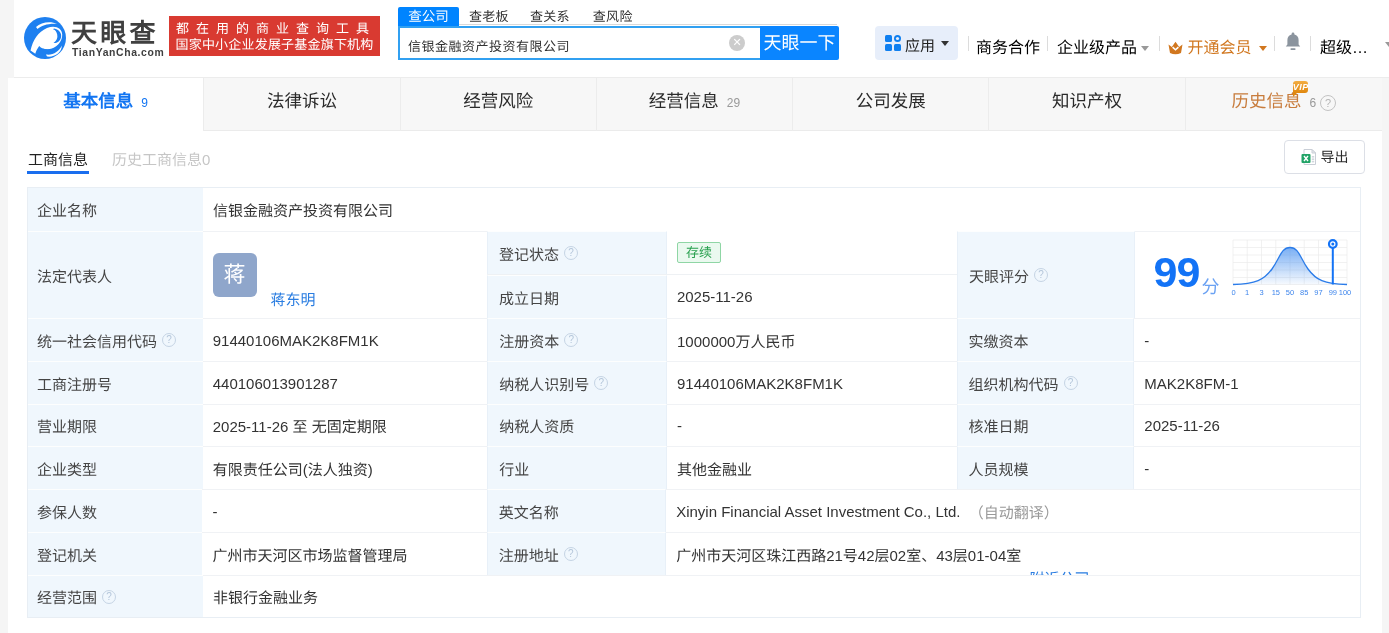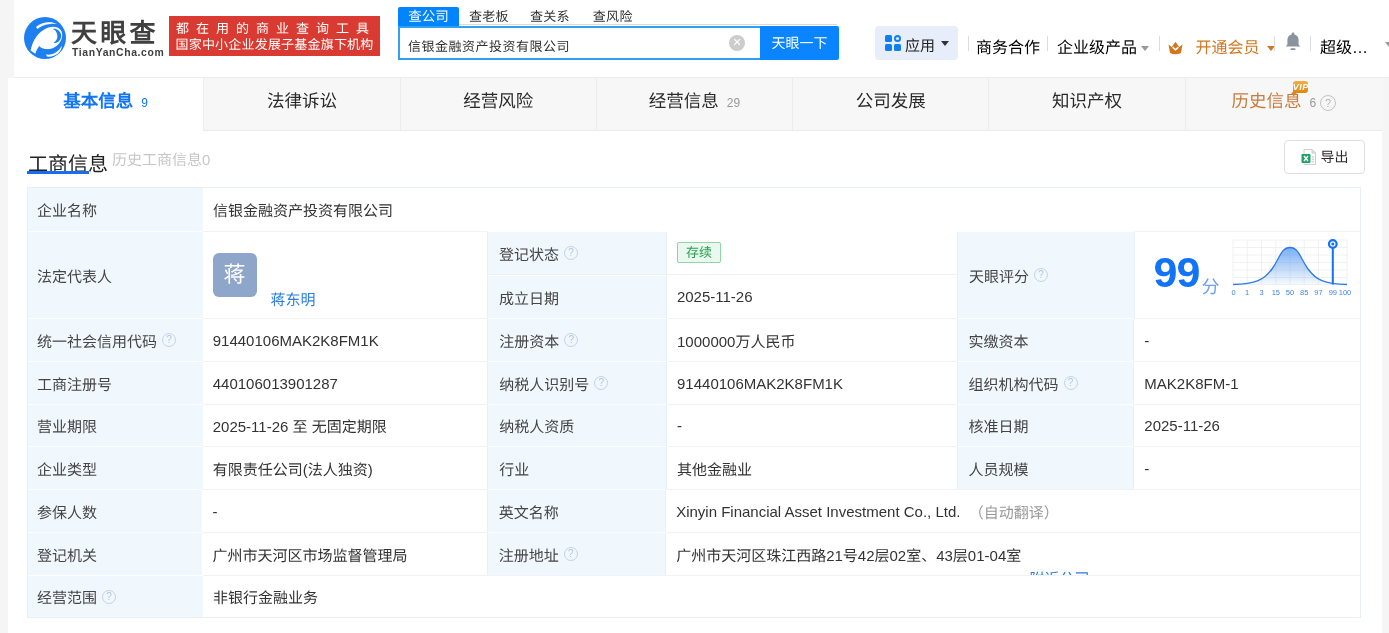--- a/index.html
+++ b/index.html
@@ -18,21 +18,21 @@
 
 
 .stabs { position:absolute; left:384px; top:7px; height:19px; display:flex; font-size:13.5px; color:#333; }
 .stab-on { width:61px; height:19px; background:#0084ff; color:#fff; text-align:center; line-height:19px; border-radius:2px 2px 0 0; font-size:13.5px; }
 .stab { line-height:19px; margin-left:22px; letter-spacing:0.3px; font-size:13px; }
 .stab.fst { margin-left:10px; }
 .shair { position:absolute; left:445px; top:24px; width:378px; height:1px; background:#d9d9d9; }
 .sinput { position:absolute; left:384px; top:26px; width:362px; height:34px; background:#fff; border:2px solid #31a0f1; border-right:none; }
 .sinput span { position:absolute; left:8px; top:8px; font-size:13px; color:#333; letter-spacing:0.5px; }
 .sclear { position:absolute; left:715px; top:35px; width:16px; height:16px; border-radius:50%; background:#ccc; color:#fff; text-align:center; line-height:15px; font-size:11px; }
-.sbtn { position:absolute; left:746px; top:26px; width:79px; height:34px; background:#0a85ff; color:#fff; font-size:14px; text-align:center; line-height:34px; border-radius:0 2px 2px 0; }
+.sbtn { position:absolute; left:746px; top:26px; width:79px; height:34px; background:#0a85ff; color:#fff; font-size:18px; text-align:center; line-height:34px; border-radius:0 2px 2px 0; }
 .appblock { position:absolute; left:861px; top:26px; width:83px; height:34px; background:#e7eefa; border-radius:4px; }
 .appblock .txt { position:absolute; left:30px; top:8px; font-size:15px; color:#222; }
 .navitem { position:absolute; top:34px; white-space:nowrap; }
 .navsep { position:absolute; top:36px; width:1px; height:15px; background:#dcdcdc; }
 .caret { display:inline-block; width:0; height:0; border-left:4.5px solid transparent; border-right:4.5px solid transparent; border-top:5.5px solid #333; vertical-align:middle; }
 .vip-orange { color:#d1771f; }
 
 
 .card { position:absolute; left:8px; top:78px; width:1374px; height:555px; background:#fff; }
 
@@ -43,21 +43,21 @@
 .mtab .cnt { font-size:12px; color:#999; margin-left:3px; }
 .mtab-on { background:#fff; color:#1275f2; font-weight:bold; border-bottom:1px solid #fff; margin-bottom:-1px; height:54px; }
 .mtab-on .cnt { font-weight:normal; color:#1275f2; }
 .histtab { color:#c87c3c; }
 .qmark { display:inline-block; width:16px; height:16px; border:1px solid #c3c3c3; border-radius:50%; color:#b5b5b5; font-size:11px; line-height:14px; text-align:center; vertical-align:0px; margin-left:4px; font-weight:normal;}
 .vipbadge { position:absolute; left:107px; top:3px; width:15px; height:12px; background:linear-gradient(#f3ad42,#e0870e); border-radius:3px 3px 3px 0; color:#fff; font-size:9px; font-style:italic; font-weight:bold; line-height:12px; text-align:center; letter-spacing:0.5px; }
 .vipbadge:after { content:""; position:absolute; left:0; top:12px; width:0; height:0; border-left:4px solid #e0870e; border-bottom:4px solid transparent; }
 
 
 .subbar { position:absolute; left:0; top:53px; width:1374px; height:56px; background:#fff; }
-.sub-on { position:absolute; left:20px; top:17px; font-size:20px; color:#222; }
+.sub-on { position:absolute; left:20px; top:17px; font-size:15px; color:#222; }
 .sub-underline { position:absolute; left:19px; top:40px; width:62px; height:3px; background:#1a6eee; }
 .sub-off { position:absolute; left:104px; top:17px; font-size:15px; color:#c6c6c6; }
 .exportbtn { position:absolute; right:17px; top:9px; width:81px; height:34px; border:1px solid #dcdfe6; border-radius:4px; background:#fff; font-size:14px; color:#2b2b2b; line-height:32px; text-align:center; }
 
 
 .tbl { position:absolute; left:19px; top:109px; width:1334px; border:1px solid #e8eef4; }
 .trow { display:flex; width:100%; }
 .c { display:flex; align-items:center; font-size:15px; }
 .cl { background:#f0f7fd; color:#454545; padding-left:9px; border-top:1px solid #fdfefe; }
 .cl2 { background:#f0f7fd; color:#454545; padding-left:11px; border-left:1px solid #e8f0f8; border-right:1px solid #e8f0f8; border-top:1px solid #fdfefe; }
@@ -124,21 +124,21 @@
   <div class="navsep" style="left:954px"></div>
   <div class="navitem" style="left:962px">商务合作</div>
   <div class="navsep" style="left:1033px"></div>
   <div class="navitem" style="left:1043px">企业级产品 <span class="caret" style="border-top-color:#999;border-left-width:4px;border-right-width:4px;"></span></div>
   <div class="navsep" style="left:1145px"></div>
   <div class="navitem" style="left:1154px">
     <svg width="15" height="14" viewBox="0 0 15 14" style="vertical-align:-2px">
       <path d="M0.5,3.5 L3.8,6 L7.5,0.8 L11.2,6 L14.5,3.5 L13,12 Q7.5,14.5 2,12 Z" fill="#d1771f"></path>
       <path d="M4.6,6.2 L7.5,8.8 L10.4,6.2" stroke="#fff" stroke-width="1.6" fill="none"></path>
     </svg>
-    <span class="vip-orange" style="margin-left:8px">开通会员</span>
+    <span class="vip-orange" style="margin-left:0px">开通会员</span>
     <span class="caret" style="border-top-color:#d1771f;margin-left:3px"></span>
   </div>
   <div class="navsep" style="left:1260px"></div>
   <svg class="abs" style="left:1271px;top:32px" width="16" height="19" viewBox="0 0 16 19">
     <path d="M8,0.5 a1.4,1.4 0 0,1 1.4,1.4 v0.6 a5.6,5.6 0 0,1 4.2,5.4 v4.6 l1.6,2 H0.8 l1.6,-2 V7.9 a5.6,5.6 0 0,1 4.2,-5.4 v-0.6 A1.4,1.4 0 0,1 8,0.5 Z" fill="#8b949e"></path>
     <rect x="5.4" y="16.2" width="5.2" height="1.8" rx="0.9" fill="#8b949e"></rect>
   </svg>
   <div class="navsep" style="left:1296px"></div>
   <div class="navitem" style="left:1306px">超级…</div>
   <span class="caret" style="position:absolute;left:1371px;top:42px;border-top-color:#999"></span>

